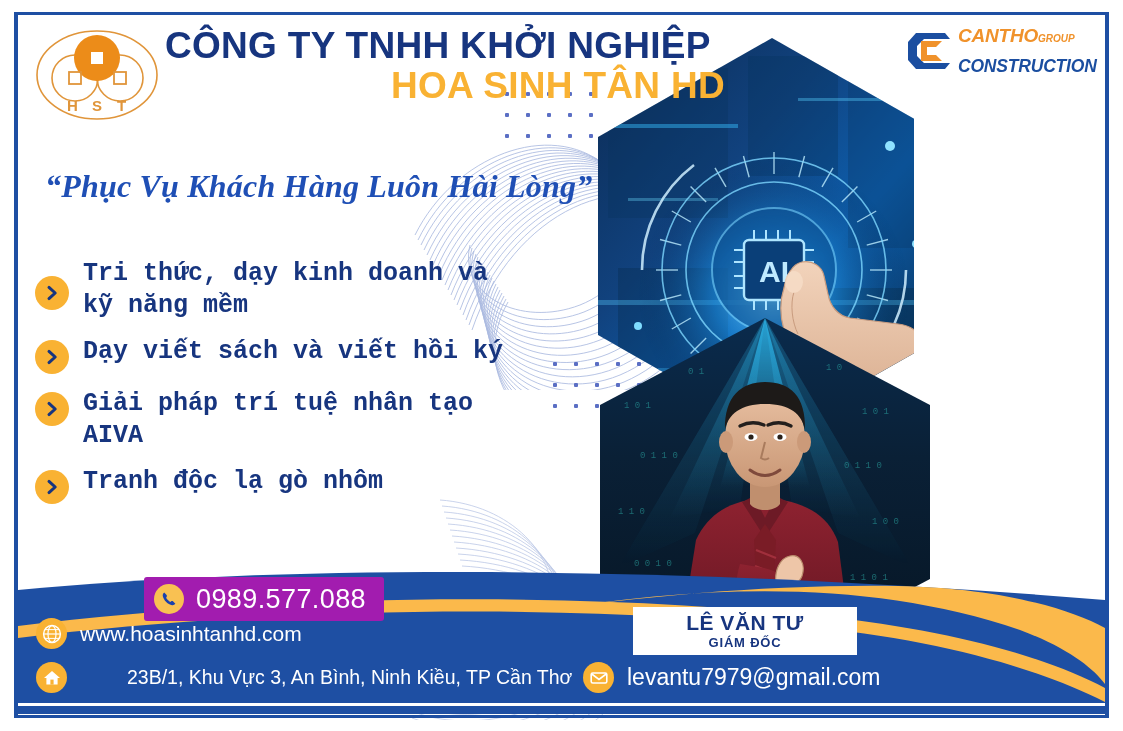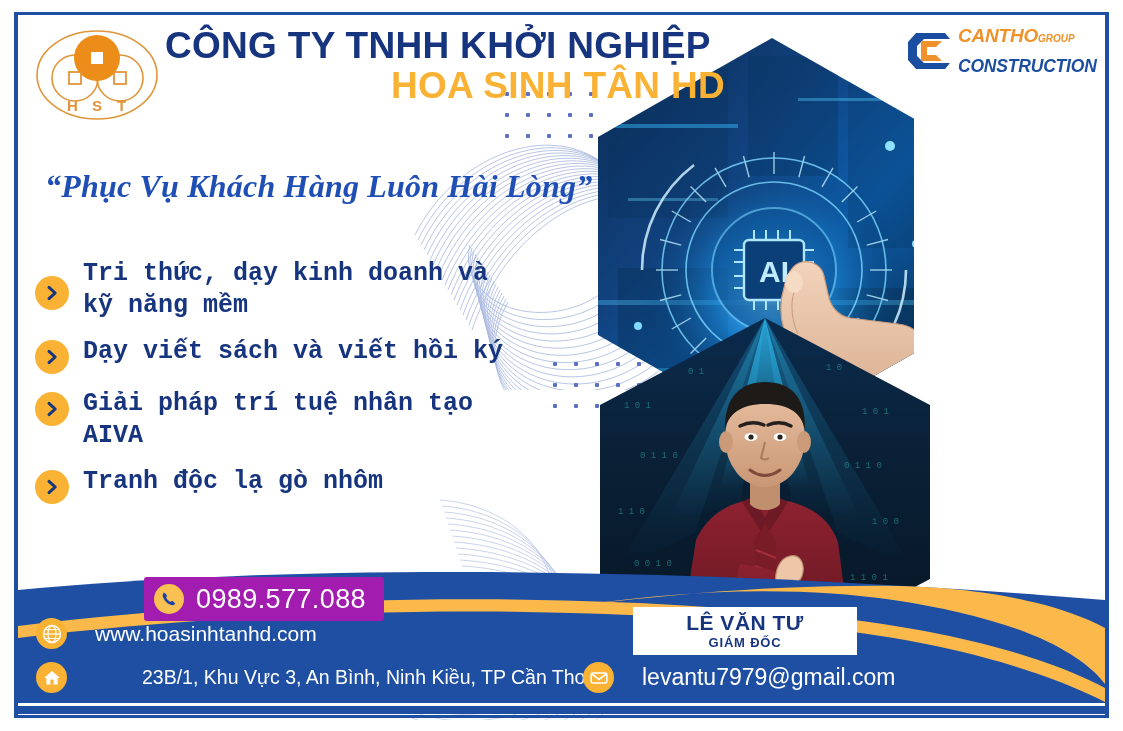--- a/index.html
+++ b/index.html
@@ -258,21 +258,21 @@
   .contact-icon {
     width: 31px; height: 31px;
     border-radius: 50%;
     background: #f9b233;
     display: flex;
     align-items: center;
     justify-content: center;
     flex: 0 0 auto;
   }
   .contact-text {
-    margin-left: 28px;
+    margin-left: 13px;
     color: #ffffff;
     font-size: 21px;
     font-weight: 500;
     white-space: nowrap;
   }
   #row-addr .contact-text { font-size: 19.5px; }
   #row-mail .contact-text { font-size: 23px; }
 
   
   #name-plate {

